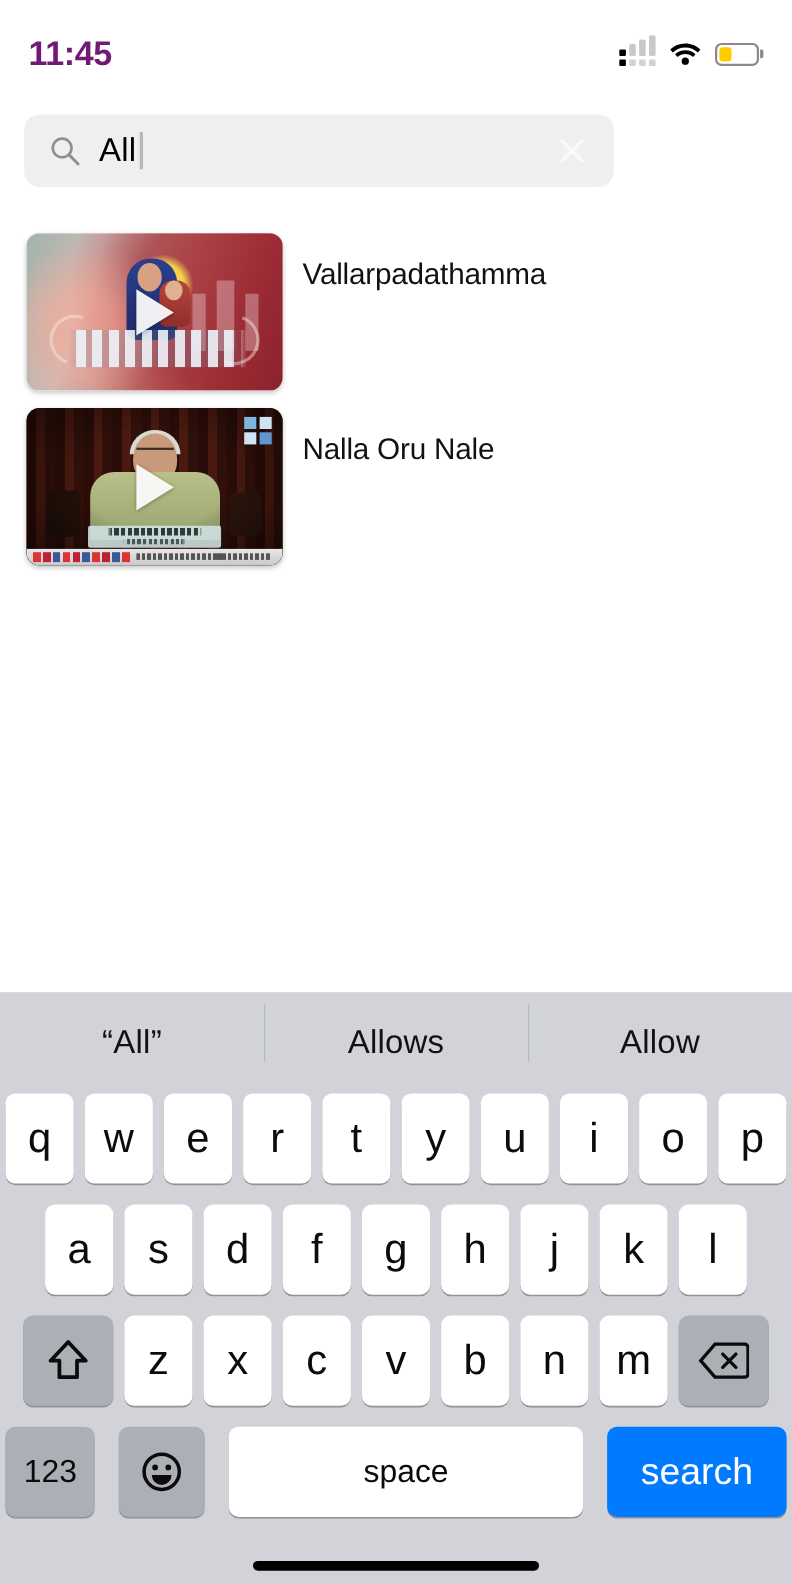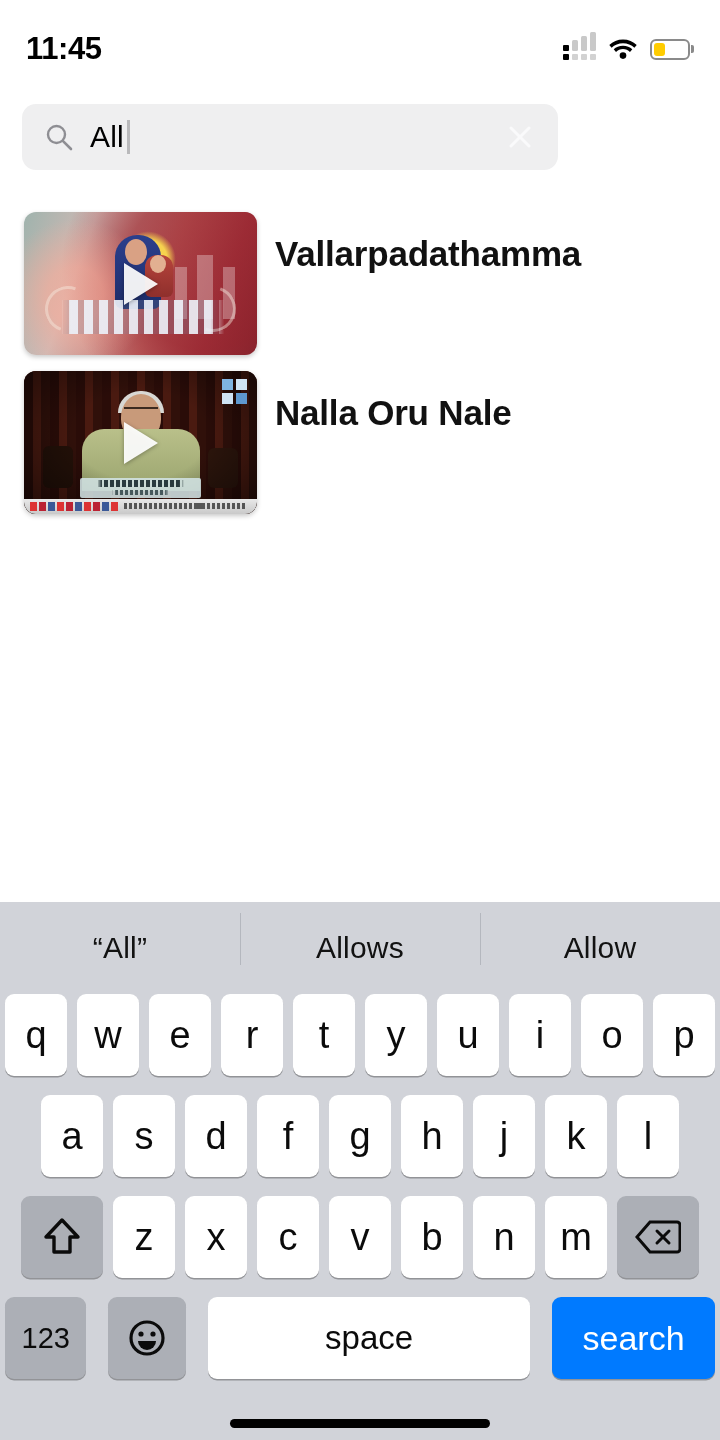--- a/index.html
+++ b/index.html
@@ -11,21 +11,21 @@
   }
   #app { position: relative; width: 720px; height: 1440px; background: #fff; }
 
   
   .statusbar {
     position: absolute; top: 0; left: 0; width: 720px; height: 84px;
     display: flex; align-items: center; justify-content: space-between;
     padding: 0 26px 0 26px;
   }
   .status-time {
-    font-size: 31px; font-weight: bold; color: #000000;
+    font-size: 31px; font-weight: bold; color: #701a75;
     letter-spacing: -0.4px; padding-top: 14px;
   }
   .status-right { display: flex; align-items: center; gap: 12px; padding-top: 14px; }
   .signal { display: flex; align-items: flex-end; gap: 3px; height: 22px; }
   .signal .col { display: flex; flex-direction: column; justify-content: flex-end; gap: 3px; }
   .signal .dot { width: 6px; height: 6px; border-radius: 1px; background: #d2d2d2; }
   .signal .dot.on { background: #000; }
   .signal .bar { width: 6px; border-radius: 1.5px; background: #c9c9c9; }
   .wifi { position: relative; width: 30px; height: 22px; }
   .wifi svg { display:block; }
@@ -69,21 +69,21 @@
   .thumb .bg { position: absolute; inset: 0; }
   .play {
     position: absolute; left: 50%; top: 50%; transform: translate(-50%,-50%);
     width: 0; height: 0;
     border-left: 34px solid rgba(255,255,255,0.93);
     border-top: 21px solid transparent;
     border-bottom: 21px solid transparent;
     filter: drop-shadow(0 1px 2px rgba(0,0,0,0.35));
   }
   .item-title {
-    font-size: 35px; font-weight: bold; color: #111; letter-spacing: -0.2px;
+    font-size: 27px; font-weight: normal; color: #111; letter-spacing: -0.2px;
     margin-left: 18px; margin-top: 22px;
   }
 
   
   .t1-bg {
     background:
       radial-gradient(circle at 22% 58%, rgba(255,170,150,.55) 0 14%, rgba(0,0,0,0) 38%),
       radial-gradient(circle at 78% 40%, rgba(150,30,40,.55) 0 40%, rgba(0,0,0,0) 72%),
       linear-gradient(110deg, #9fb3ad 0%, #cfb9b4 26%, #c36b68 58%, #a33b44 80%, #7e2730 100%);
   }
@@ -276,21 +276,21 @@
   .krow.r3 { gap: 10px; margin-bottom: 19px; padding: 0 5px; }
   .krow.r4 { gap: 22px; padding: 0 5px; }
   .key {
     background: #FFFFFF; border-radius: 9px; height: 82px; width: 62px;
     display: flex; align-items: center; justify-content: center;
     font-size: 38px; color: #0B0B0B; font-weight: 400;
     box-shadow: 0 1.5px 0 rgba(0,0,0,.30);
   }
   .key.wide { width: 82px; background: #ACAFB6; }
   .key.fn { background: #ACAFB6; }
-  .key.space { width: 340px; font-size: 33px; }
+  .key.space { width: 340px; font-size: 29px; }
   .key.num { width: 86px; font-size: 29px; }
   .key.emoji { width: 82px; }
   .key.search {
     width: 172px; background: #007AFF; color: #fff; font-size: 34px;
   }
   .key svg { display: block; }
   .home-indicator {
     position: absolute; bottom: 12px; left: 50%; transform: translateX(-50%);
     width: 260px; height: 9px; background: #000; border-radius: 5px;
   }

